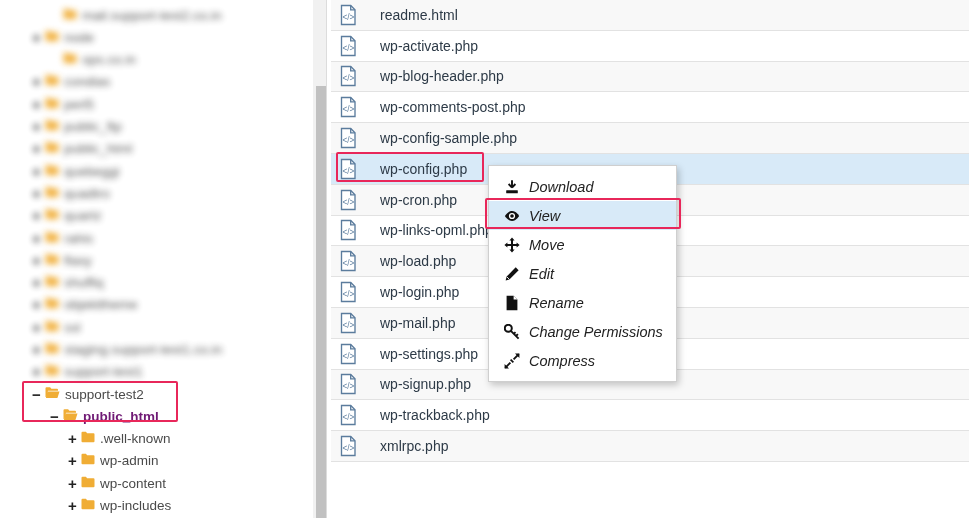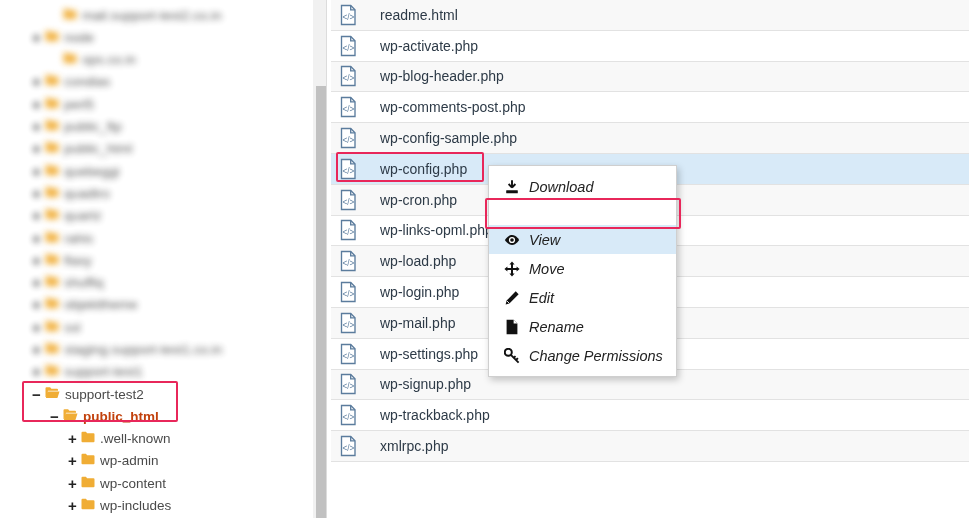--- a/index.html
+++ b/index.html
@@ -27,21 +27,21 @@
   }
   .tree-row.blurred { filter: blur(3.1px); opacity: .92; }
   .toggle {
     display: inline-block; width: 13px; text-align: center;
     font-size: 15px; color: #222; font-weight: 600;
     line-height: 1; flex: none;
   }
   .toggle.empty { color: transparent; }
   .folder-ico { flex: none; margin: 0 5px 0 2px; display: inline-block; }
   .fname { display: inline-block; }
-  .fname.bold { font-weight: bold; color: #c2410c; }
+  .fname.bold { font-weight: bold; color: #701a75; }
 
   
   #tree-highlight {
     position: absolute;
     left: 22px; top: 381px; width: 156px; height: 41px;
     border: 2.5px solid #e8275a;
     border-radius: 2px;
     pointer-events: none;
   }
 
@@ -106,21 +106,21 @@
   .menu-item {
     position: relative;
     display: flex; align-items: center;
     height: 29px;
     padding-left: 14px;
     font-size: 14.5px;
     color: #222222;
     white-space: nowrap;
     font-style: italic;
   }
-  .menu-item.active { background: #d8eaf8; margin-top: 24px; }
+  .menu-item.active { background: #d8eaf8; }
   .menu-ico {
     flex: none; width: 17px; height: 16px; margin-right: 9px;
     display: flex; align-items: center; justify-content: center;
   }
   #menu-highlight {
     position: absolute; left: 485px; top: 198px;
     width: 196px; height: 31px;
     border: 2.5px solid #e8275a;
     border-radius: 2px;
     pointer-events: none; z-index: 12;
@@ -481,17 +481,27 @@
         </div>
         <div class="menu-item">
           <span class="menu-ico">
             <svg width="16" height="16" viewBox="0 0 16 16" fill="#111">
               <circle cx="4.3" cy="4.3" r="3.5" fill="none" stroke="#111" stroke-width="2.0"></circle>
               <path d="M6.6 6.6 L14.6 14.6 M12.0 12.0 L13.9 10.1 M9.8 9.8 L11.5 8.1" stroke="#111" stroke-width="1.9" fill="none"></path>
             </svg>
           </span>
           <span>Change Permissions</span>
         </div>
+        <div class="menu-item">
+          <span class="menu-ico">
+            <svg width="16" height="16" viewBox="0 0 16 16" fill="#111">
+              <path d="M14.8 1.2 L9.6 6.4 M1.2 14.8 L6.4 9.6" stroke="#111" stroke-width="1.9" fill="none"></path>
+              <path d="M15.4 .6 L15.4 5.0 L11.0 .6 Z M.6 15.4 L.6 11.0 L5.0 15.4 Z"></path>
+              <path d="M6.6 6.6 L9.4 9.4" stroke="#111" stroke-width="1.8"></path>
+            </svg>
+          </span>
+          <span>Compress</span>
+        </div>
       </div>
   </div>
   <div id="menu-highlight"></div>
 
 </div>
 
 </body></html>

